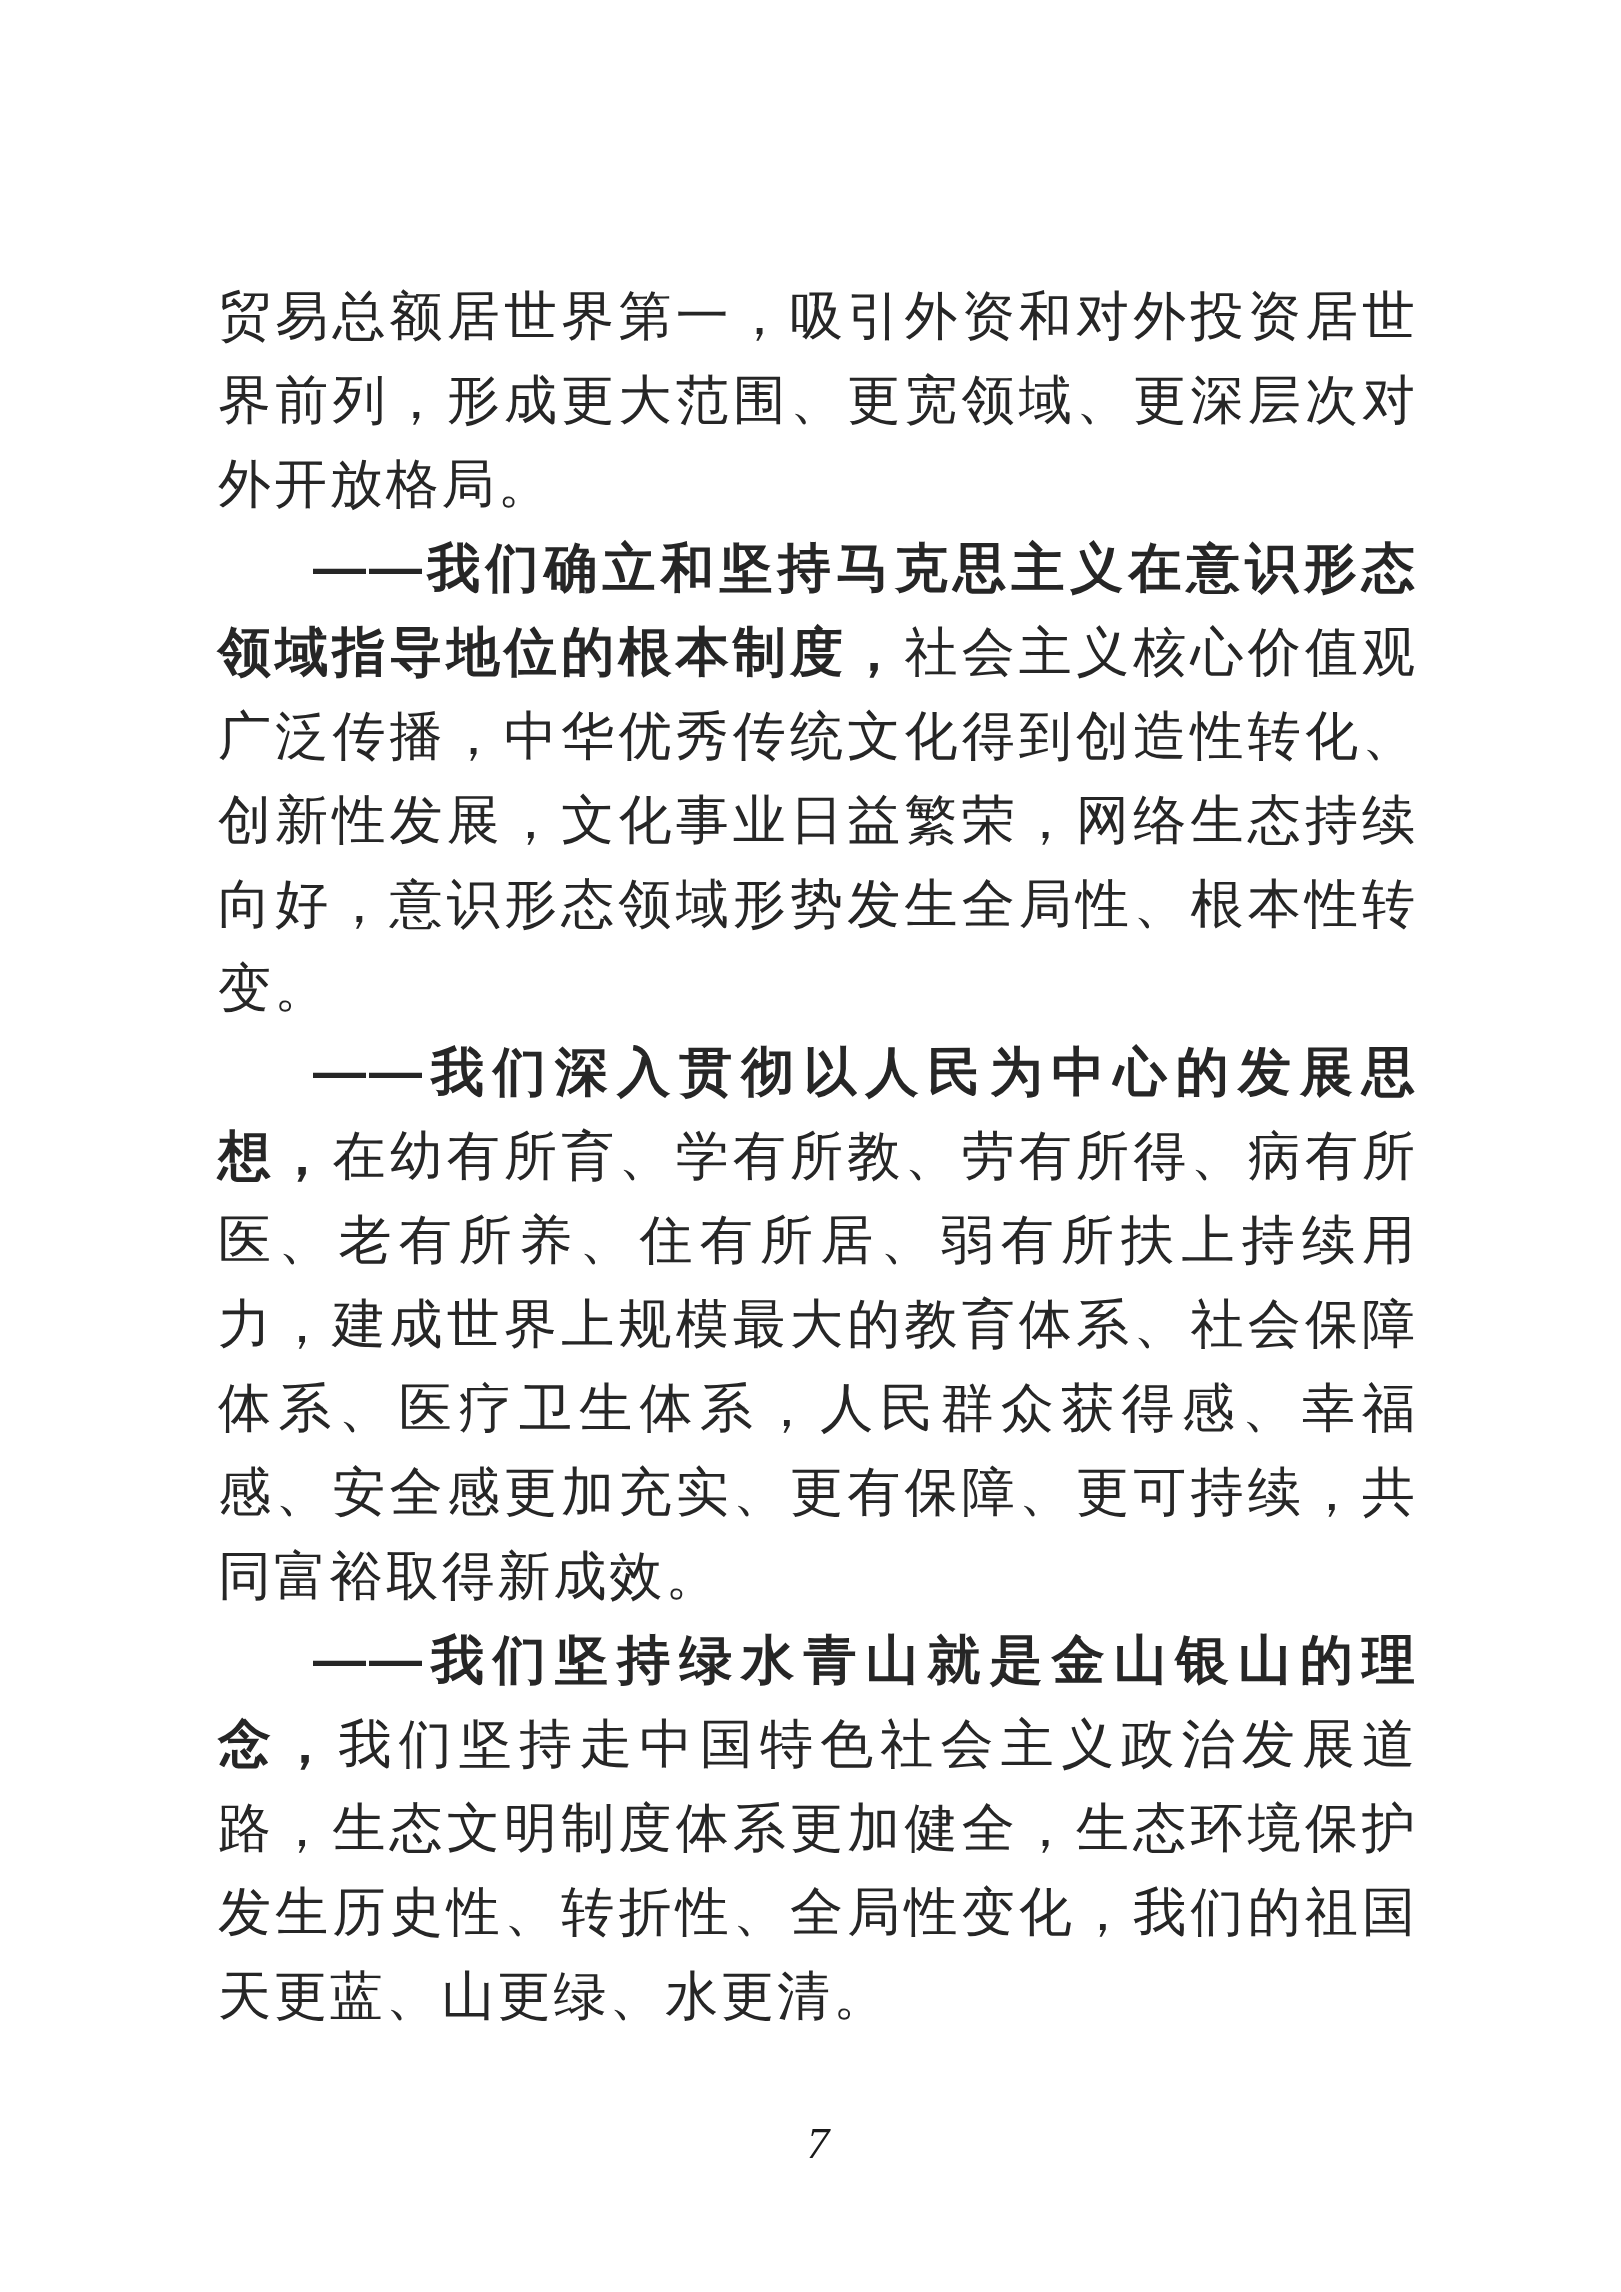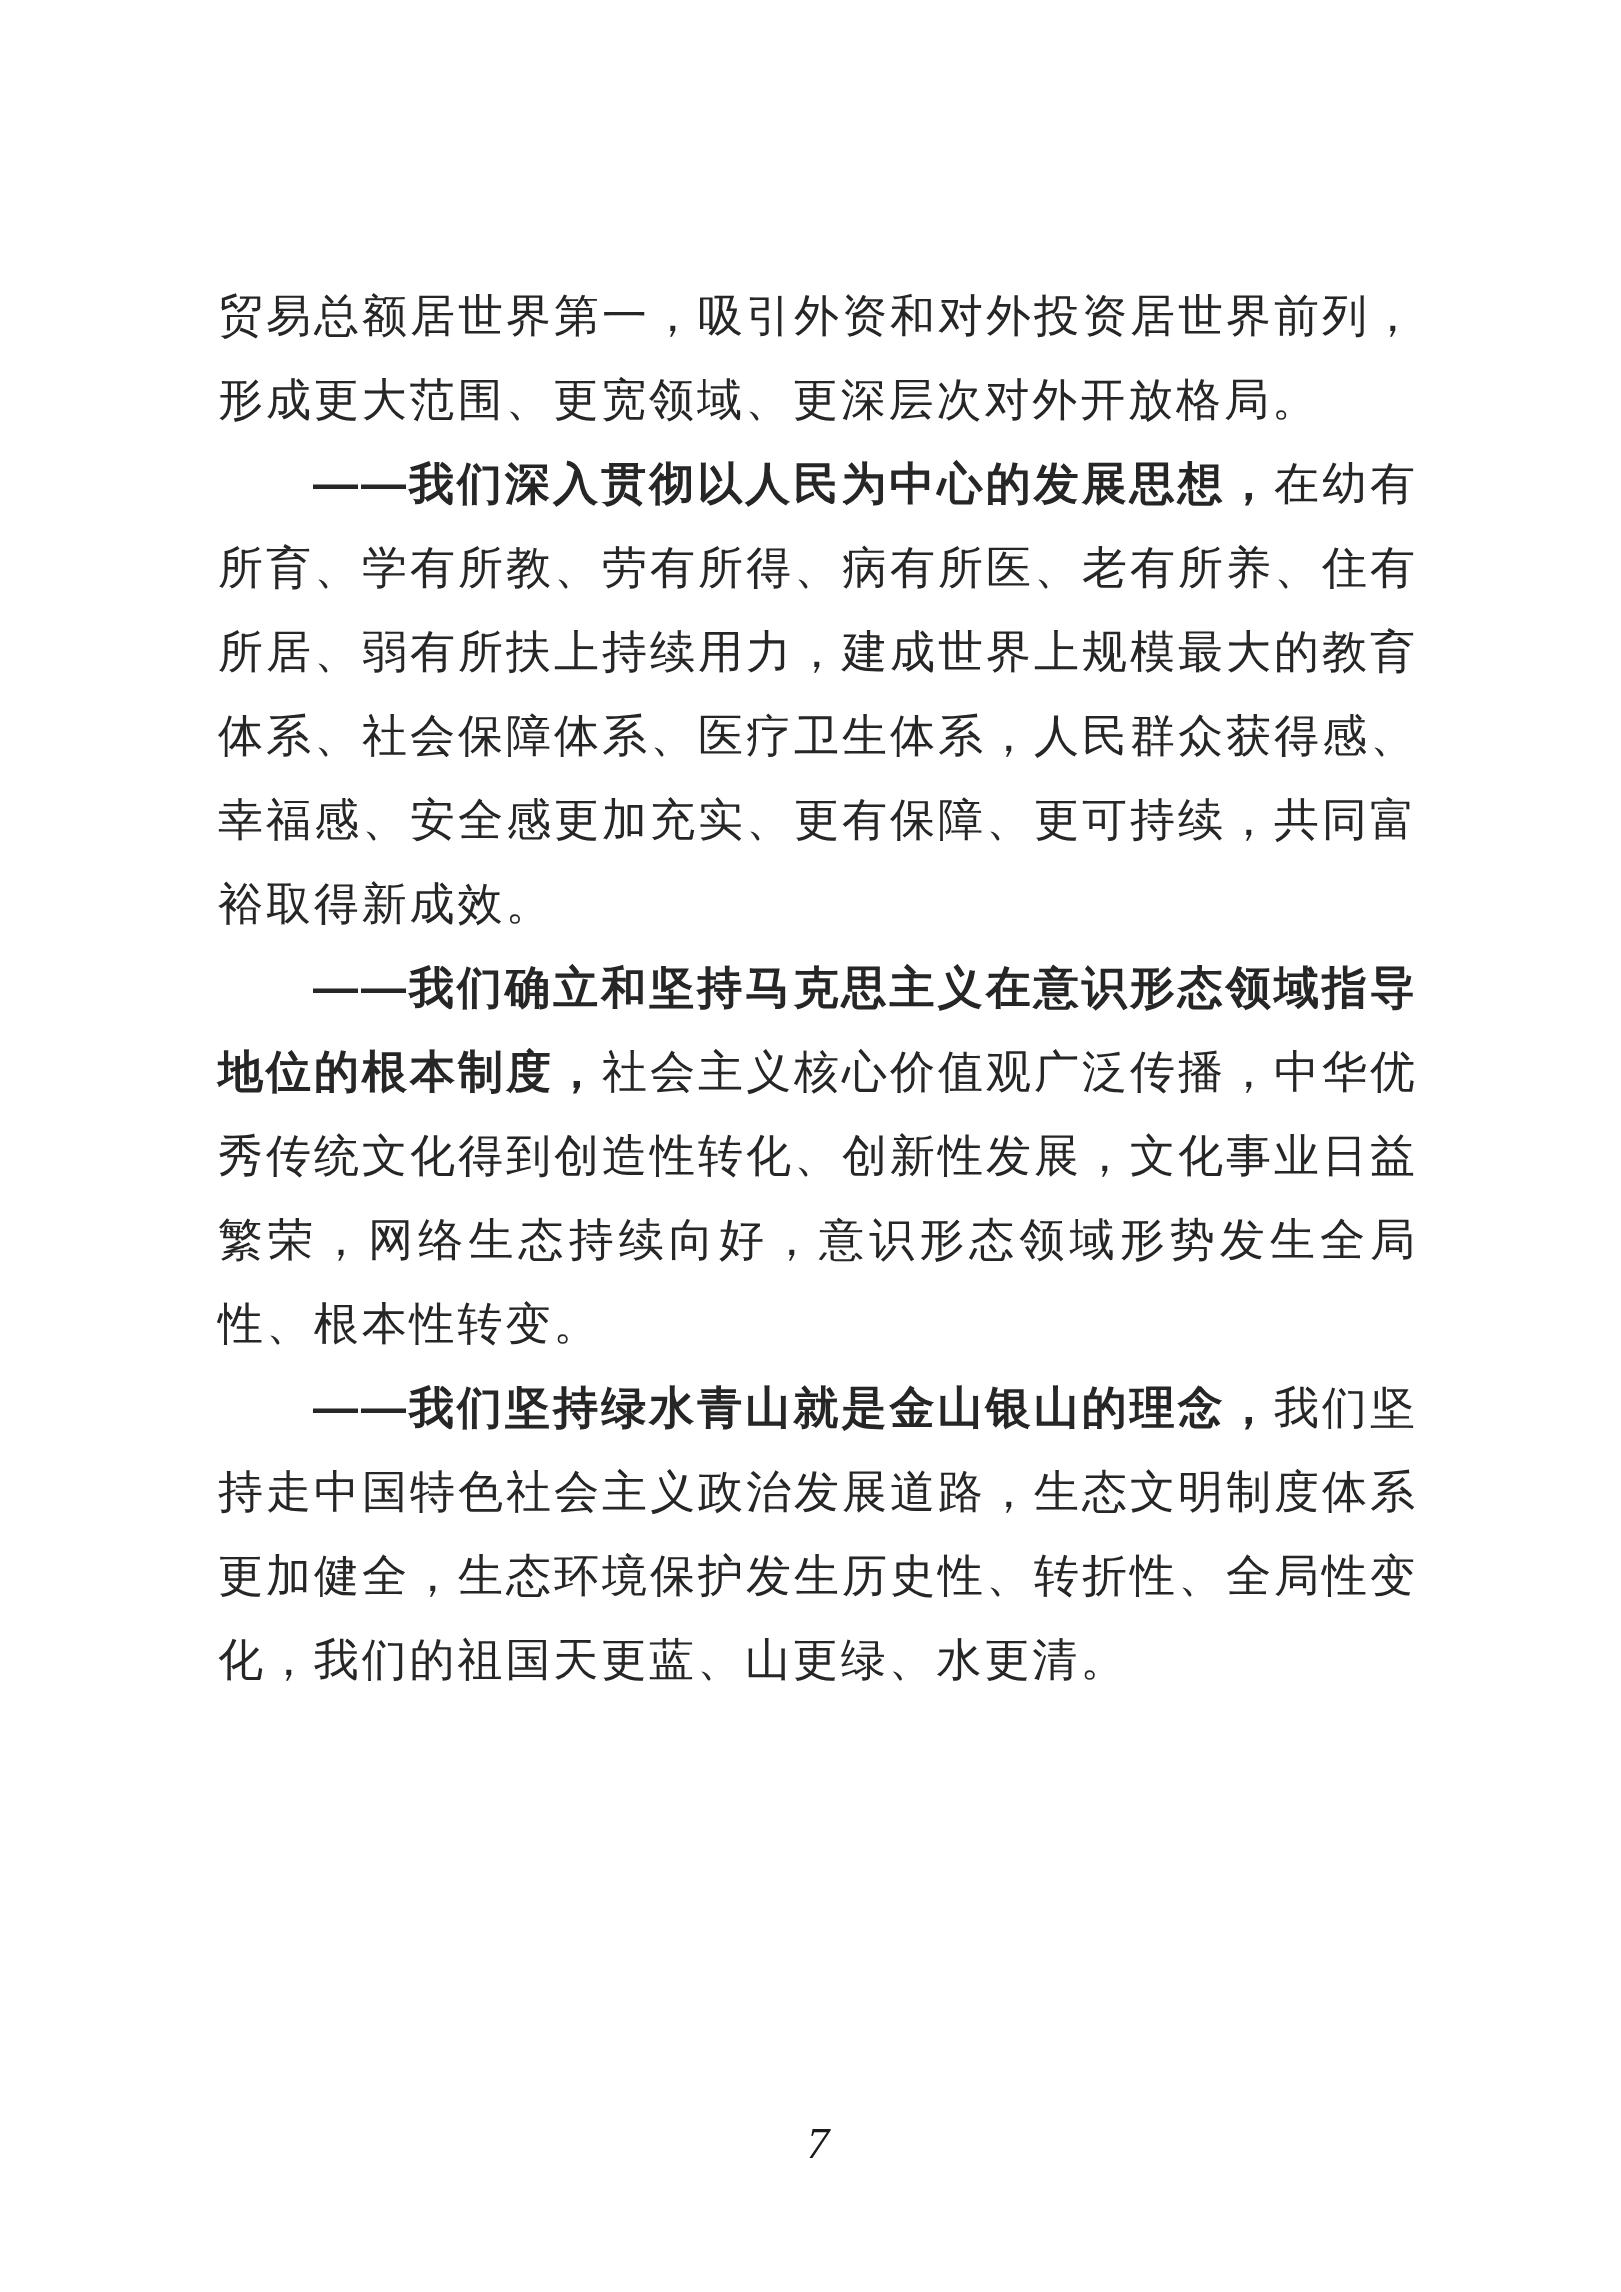--- a/index.html
+++ b/index.html
@@ -14,21 +14,21 @@
     background: #ffffff;
     overflow: hidden;
     font-family: "Liberation Serif", "DejaVu Serif", serif;
     color: #262626;
   }
   .content {
     position: absolute;
     left: 218px;
     top: 274px;
     width: 1200px;
-    font-size: 45px;
+    font-size: 53px;
     line-height: 84px;
     letter-spacing: 2.9px;
     text-align: justify;
     text-justify: inter-character;
   }
   .para {
     margin: 0;
     padding: 0;
     text-indent: 0;
   }
@@ -61,23 +61,23 @@
 </head>
 <body>
 
 <div class="page">
 
   <main class="content">
 
     <p class="para"><span class="run">贸易总额居世界第一，吸引外资和对外投资居世界前列，形成更大范围、更宽领域、更深层次对外开放格局。</span></p>
 
 
+    <p class="para indent"><span class="run bold">——我们确立和坚持马克思主义在意识形态领域指导地位的根本制度，</span><span class="run">社会主义核心价值观广泛传播，中华优秀传统文化得到创造性转化、创新性发展，文化事业日益繁荣，网络生态持续向好，意识形态领域形势发生全局性、根本性转变。</span></p>
+
     <p class="para indent"><span class="run bold">——我们深入贯彻以人民为中心的发展思想，</span><span class="run">在幼有所育、学有所教、劳有所得、病有所医、老有所养、住有所居、弱有所扶上持续用力，建成世界上规模最大的教育体系、社会保障体系、医疗卫生体系，人民群众获得感、幸福感、安全感更加充实、更有保障、更可持续，共同富裕取得新成效。</span></p>
-
-    <p class="para indent"><span class="run bold">——我们确立和坚持马克思主义在意识形态领域指导地位的根本制度，</span><span class="run">社会主义核心价值观广泛传播，中华优秀传统文化得到创造性转化、创新性发展，文化事业日益繁荣，网络生态持续向好，意识形态领域形势发生全局性、根本性转变。</span></p>
 
     <p class="para indent"><span class="run bold">——我们坚持绿水青山就是金山银山的理念，</span><span class="run">我们坚持走中国特色社会主义政治发展道路，生态文明制度体系更加健全，生态环境保护发生历史性、转折性、全局性变化，我们的祖国天更蓝、山更绿、水更清。</span></p>
 
   </main>
 
   <footer class="footer">
     <span class="page-number">7</span>
   </footer>
 
 </div>

